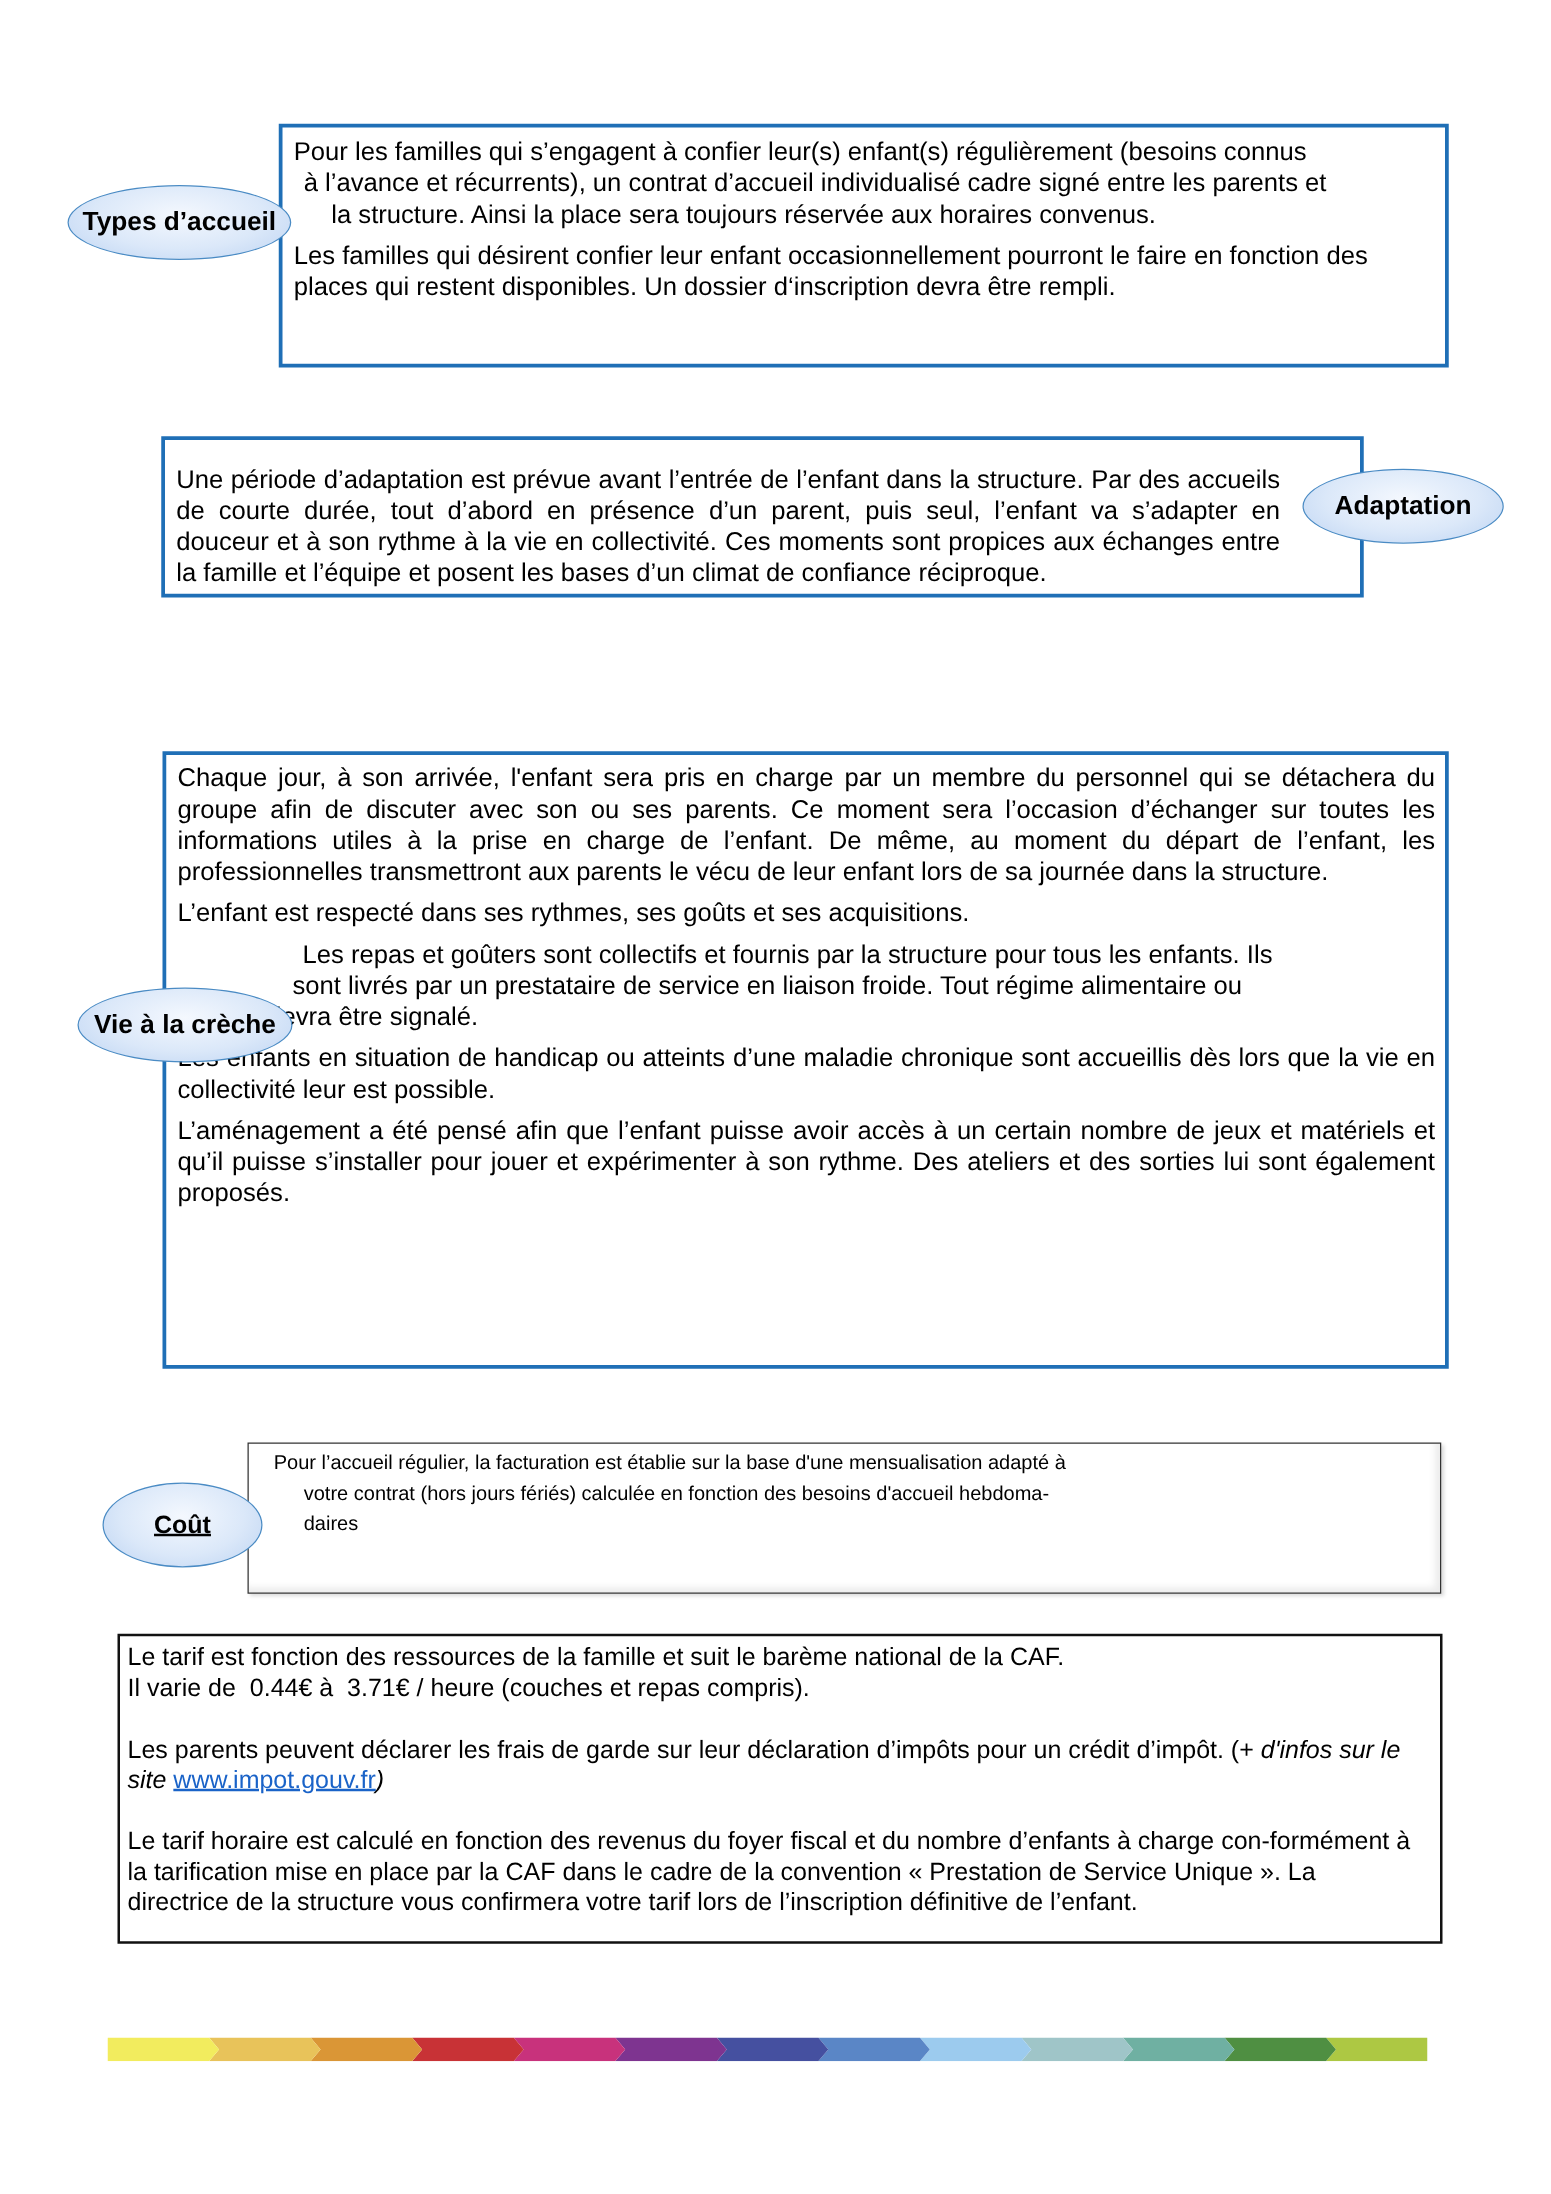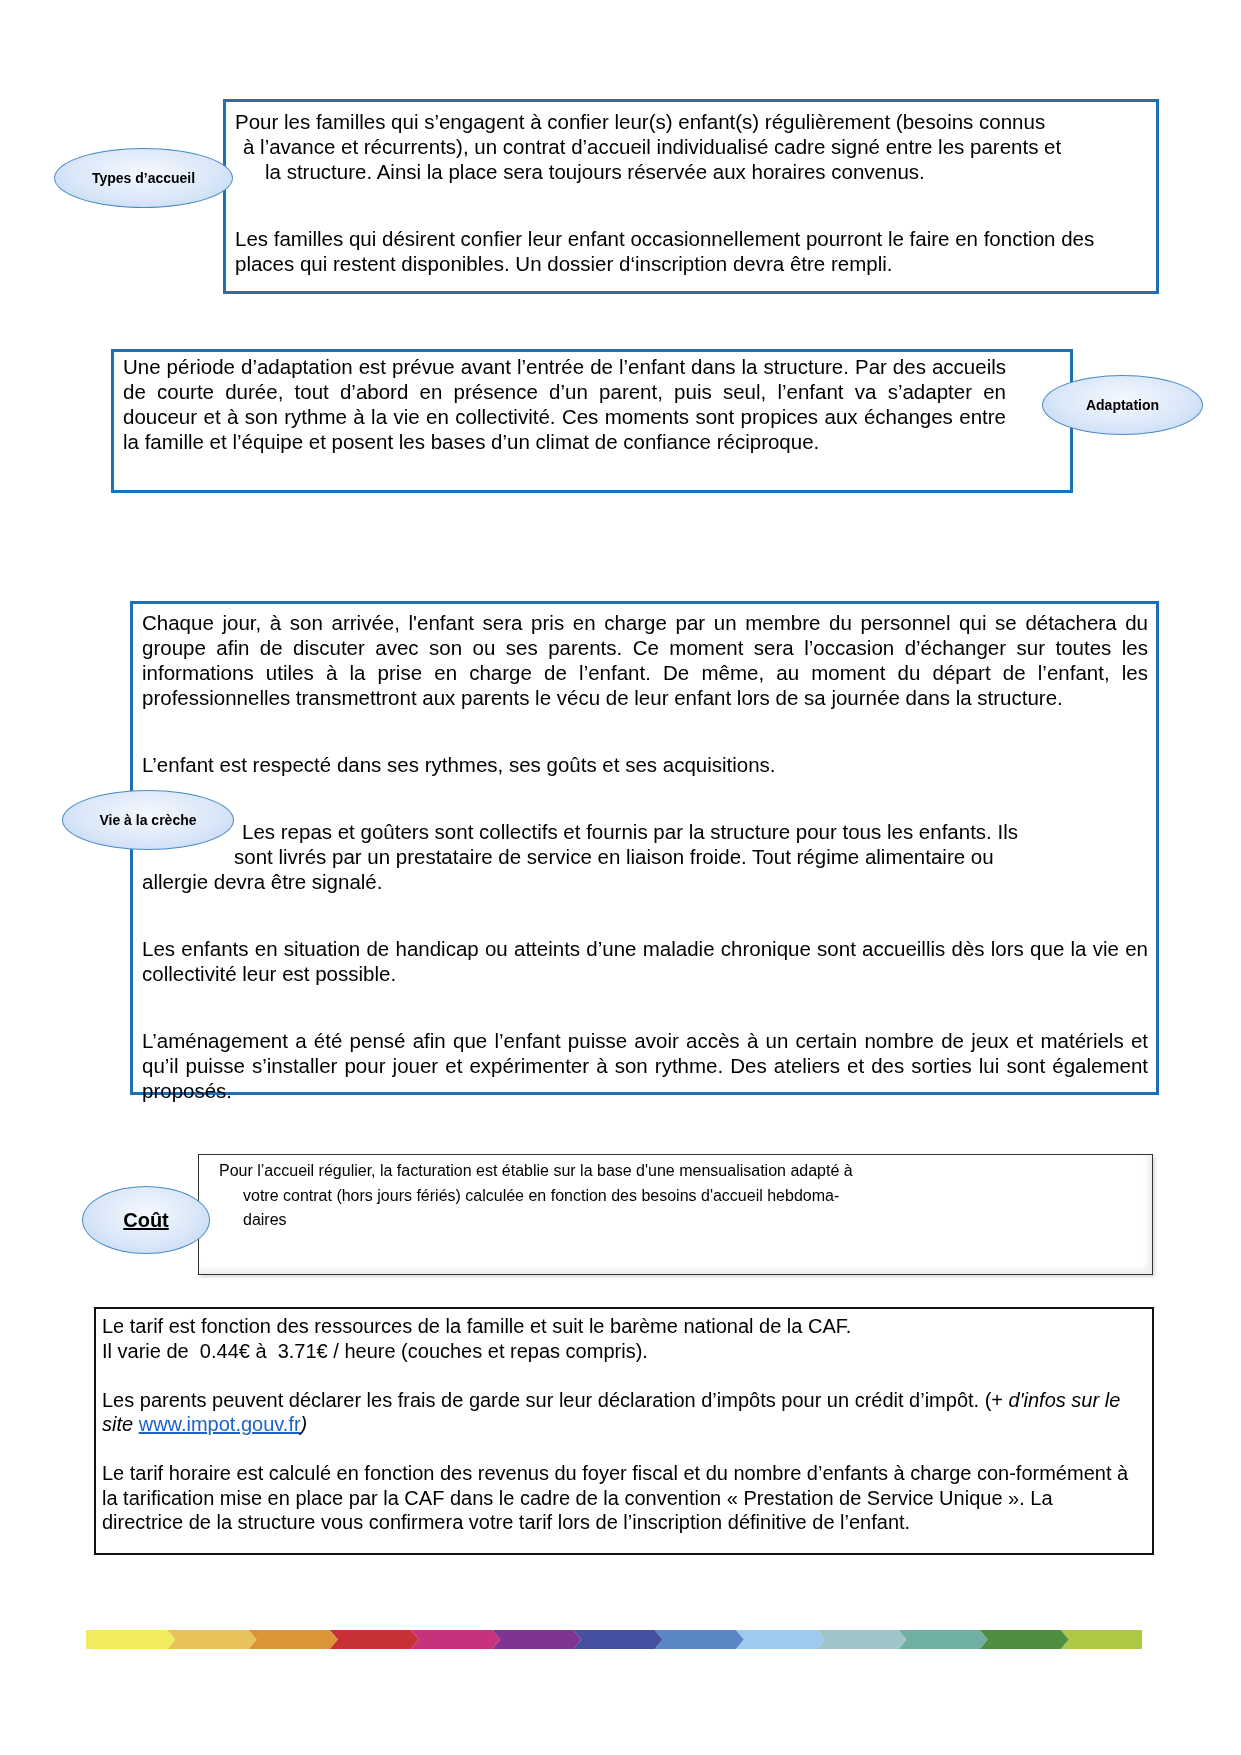--- a/index.html
+++ b/index.html
@@ -5,40 +5,40 @@
   html, body { margin: 0; padding: 0; background: #ffffff; }
   body {
     width: 1241px; height: 1755px; position: relative; overflow: hidden;
     font-family: "Liberation Sans", sans-serif; color: #000;
   }
   .box {
     position: absolute; box-sizing: border-box; background: #fff;
     font-size: 20.5px; line-height: 25px;
   }
   .box p { margin: 0; }
-  .box p + p { margin-top: 42px; }
+  .box p + p { margin-top: 8px; }
   .blue { border: 3px solid #1f6fb6; }
   .justify p { text-align: justify; }
 
   .bubble {
     position: absolute; box-sizing: border-box;
     border: 1.5px solid #4a8bc4; border-radius: 50%;
     background: radial-gradient(ellipse at 50% 40%, #f4f8fe 0%, #dbe8f9 55%, #bcd3f2 100%);
     display: flex; align-items: center; justify-content: center;
-    font-weight: bold; font-size: 14px; color: #000; z-index: 3;
+    font-weight: bold; font-size: 21px; color: #000; z-index: 3;
   }
 
   
   #box1 { left: 223px; top: 99px; width: 936px; height: 195px; padding: 7px 8px 0 9px; }
   #box1 .l2 { padding-left: 8px; }
   #box1 .l3 { padding-left: 30px; }
   #bubble1 { left: 54px; top: 148px; width: 179px; height: 60px; }
 
   
-  #box2 { left: 111px; top: 349px; width: 962px; height: 144px; padding: 2px 18px 0 9px; }
+  #box2 { left: 129px; top: 349px; width: 962px; height: 129px; padding: 19px 18px 0 9px; }
   #bubble2 { left: 1042px; top: 375px; width: 161px; height: 60px; }
   #box2 .narrow { padding-right: 46px; }
 
   
   #box3 { left: 130px; top: 601px; width: 1029px; height: 494px; padding: 6px 8px 0 9px; }
   #bubble3 { left: 62px; top: 790px; width: 172px; height: 60px; }
 
   
   #box4 {
     left: 198px; top: 1154px; width: 955px; height: 121px;

